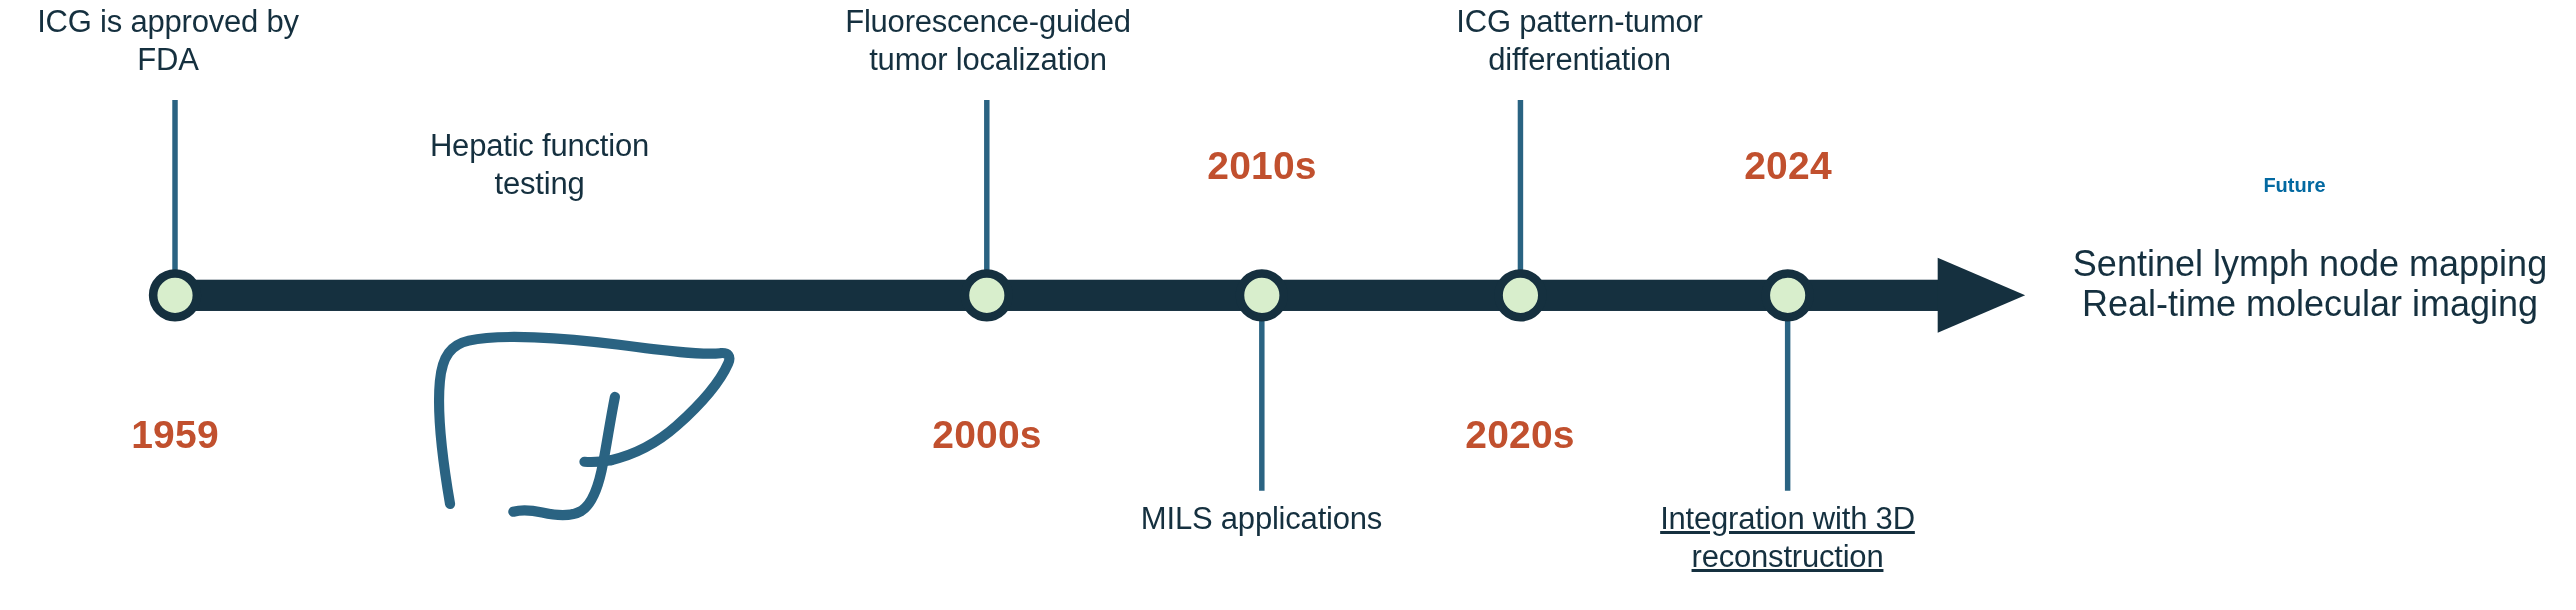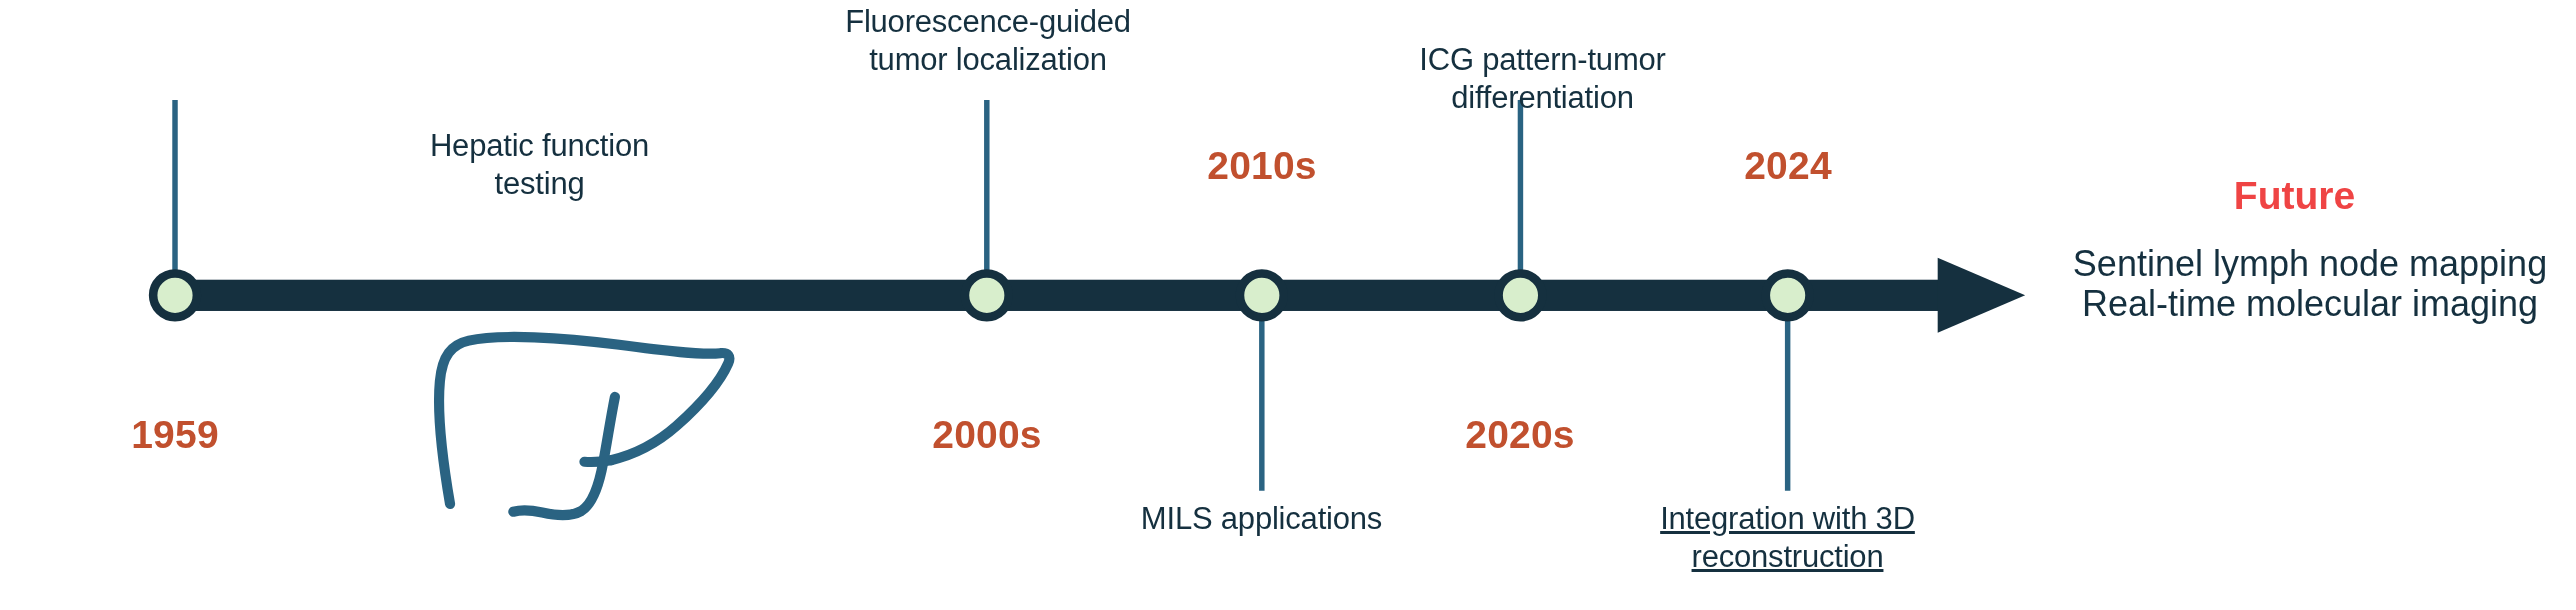--- a/index.html
+++ b/index.html
@@ -39,24 +39,24 @@
     color: #c1502e;
     font-family: "Liberation Sans", sans-serif;
     font-weight: bold;
     font-size: 39px;
     line-height: 1.1;
     text-align: center;
     letter-spacing: 0.2px;
   }
   .future-title {
     position: absolute;
-    color: #ef4444;
+    color: #0369a1;
     font-family: "Liberation Sans", sans-serif;
     font-weight: bold;
-    font-size: 39px;
+    font-size: 20px;
     line-height: 1.2;
     text-align: center;
   }
   .future-item {
     position: absolute;
     color: #15303f;
     font-family: "Liberation Sans", sans-serif;
     font-size: 36px;
     line-height: 1.22;
     text-align: center;
@@ -98,28 +98,30 @@
       <path d="M782 589
                C 770 591, 760 592, 748 591"></path>
       <path d="M787 508
                C 781 538, 777 566, 772 592
                C 766 625, 757 646, 744 654
                C 730 662, 712 660, 694 656
                C 680 653, 668 652, 657 655"></path>
     </g>
   </svg>
 
+  <div class="lbl" style="left:0px; top:3.1px; width:336px;">ICG is approved by
+FDA</div>
 
   <div class="lbl" style="left:785px; top:3.1px; width:406px;">Fluorescence-guided
 tumor localization</div>
 
   <div class="lbl" style="left:344px; top:127px; width:391px;">Hepatic function
 testing</div>
 
-  <div class="lbl" style="left:1347px; top:3.1px; width:391px;margin-top:38px;">ICG pattern-tumor
+  <div class="lbl" style="left:1384px; top:3.1px; width:391px;">ICG pattern-tumor
 differentiation</div>
 
   <div class="lbl" style="left:1070px; top:500px; width:383px;">MILS applications</div>
 
   <div class="lbl" style="left:1592px; top:500px; width:391px;text-decoration:underline;">Integration with 3D
 reconstruction</div>
 
   <div class="year" style="left:50px; top:414px; width:250px;">1959</div>
 
   <div class="year" style="left:862px; top:414px; width:250px;">2000s</div>

